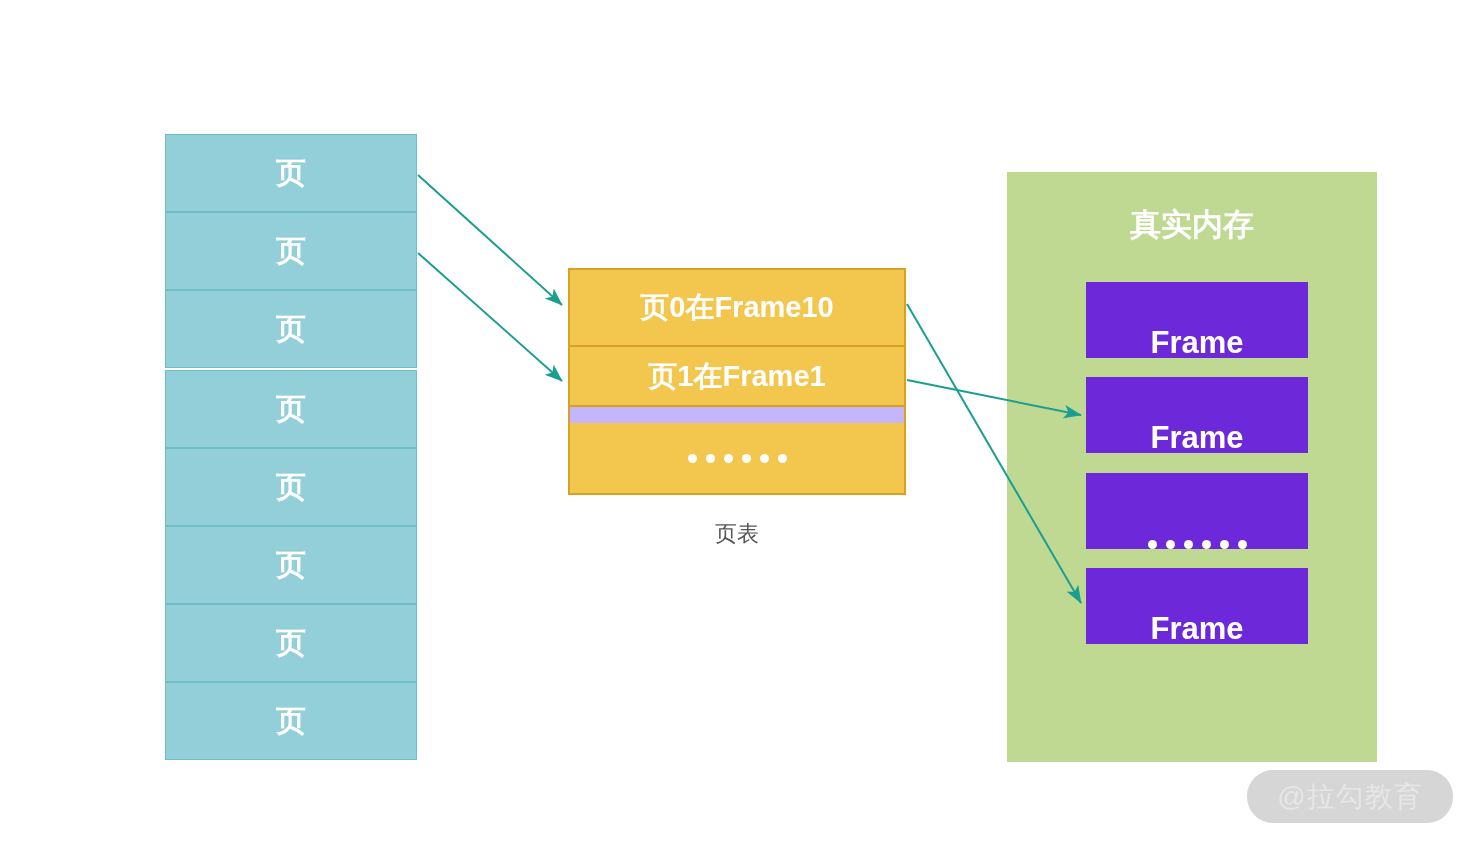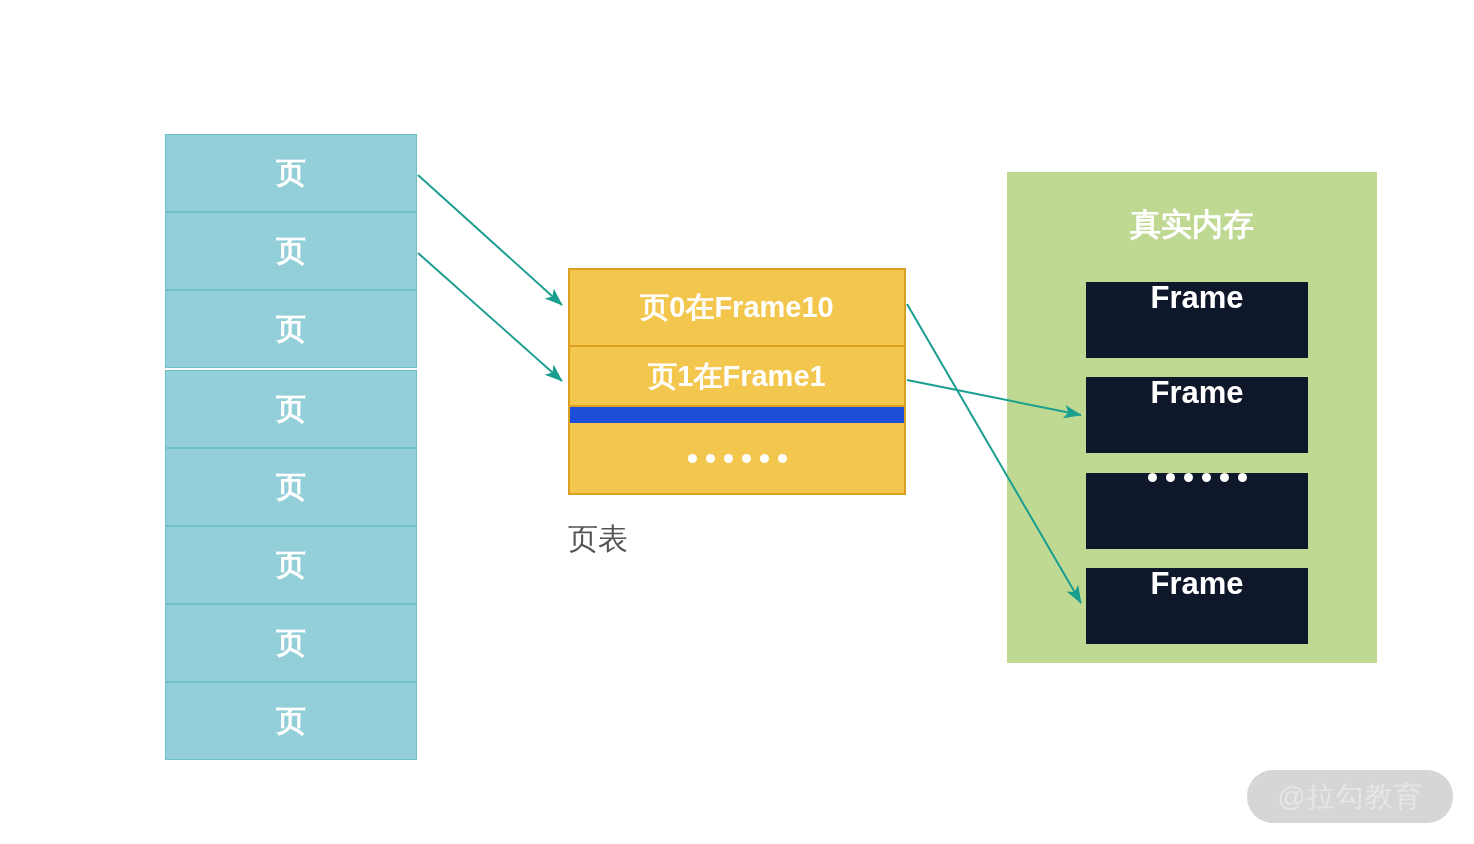--- a/index.html
+++ b/index.html
@@ -44,21 +44,21 @@
 
   
   #page-table {
     position: absolute;
     left: 568px;
     top: 268px;
     width: 338px;
     height: 227px;
     box-sizing: border-box;
     border: 2px solid #D9A022;
-    background: #1d4ed8;
+    background: #c4b5fd;
   }
   .pt-row {
     position: absolute;
     left: 0;
     width: 334px;
     box-sizing: border-box;
     background: #F3C64E;
     display: flex;
     align-items: center;
     justify-content: center;
@@ -68,54 +68,54 @@
     line-height: 1;
   }
   .pt-row.divided {
     border-bottom: 2px solid #D9A022;
   }
   #page-table-label {
     position: absolute;
     left: 568px;
     top: 521px;
     width: 338px;
-    text-align: left;
+    text-align: center;
     color: #555555;
-    font-size: 30px;
+    font-size: 22px;
     line-height: 1.2;
   }
 
   
   #memory-panel {
     position: absolute;
     left: 1007px;
     top: 172px;
     width: 370px;
-    height: 491px;
+    height: 590px;
     background: #BFD993;
   }
   #memory-title {
     position: absolute;
     left: 0;
     top: 37px;
     width: 370px;
     text-align: center;
     color: #ffffff;
     font-size: 31px;
     font-weight: bold;
     line-height: 1;
   }
   .frame-cell {
     position: absolute;
     left: 79px;
     width: 222px;
     height: 76px;
-    background: #0f172a;
-    display: flex;
-    align-items: flex-start;
+    background: #6d28d9;
+    display: flex;
+    align-items: flex-end;
     justify-content: center;
     color: #ffffff;
     font-size: 31px;
     font-weight: bold;
     line-height: 1;
   }
 
   
   .dots {
     display: inline-flex;

